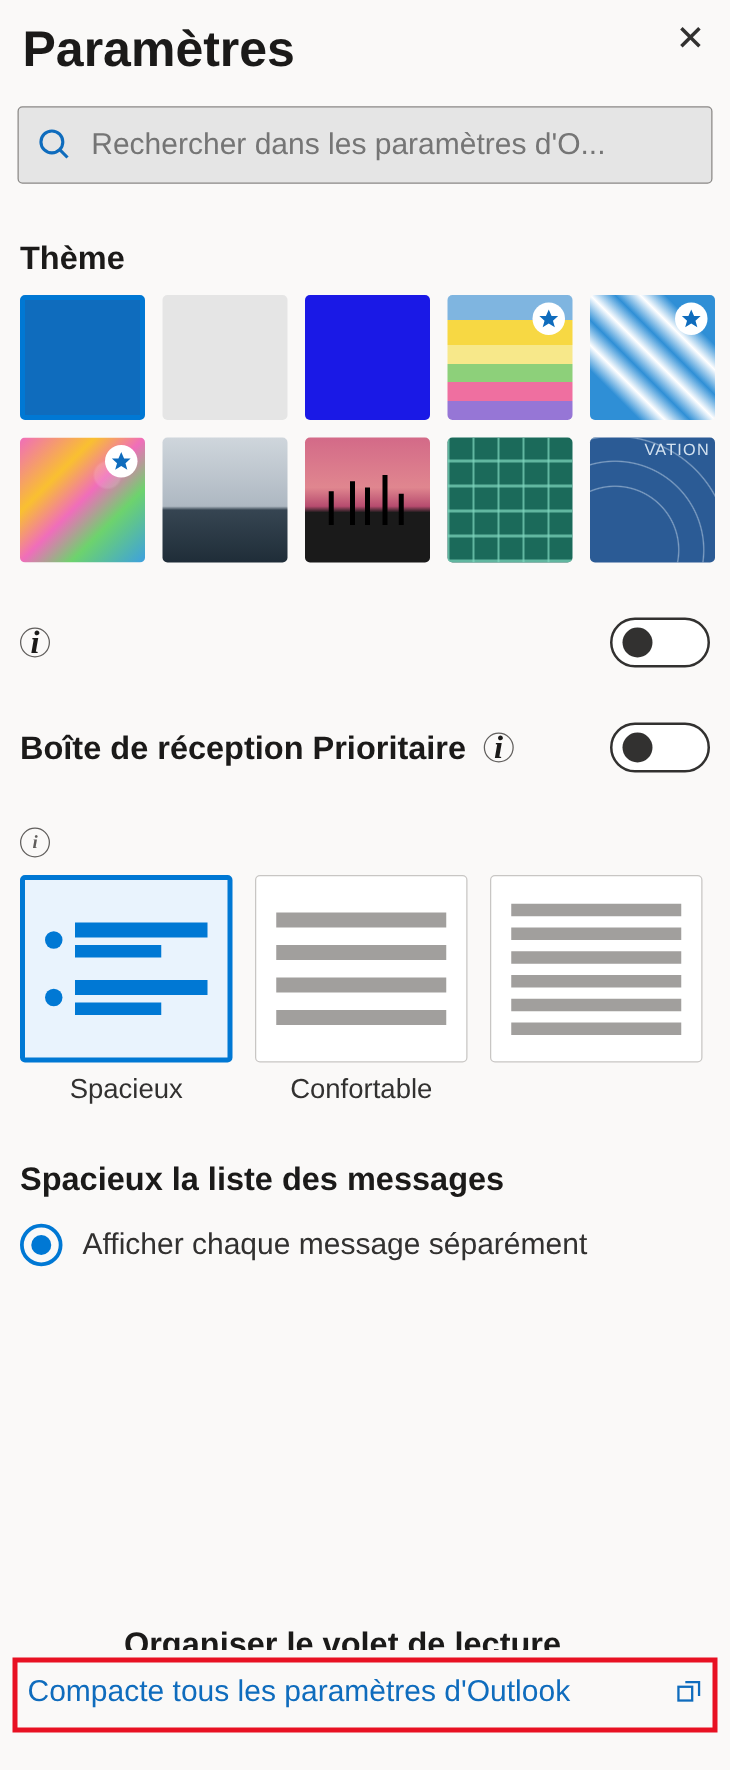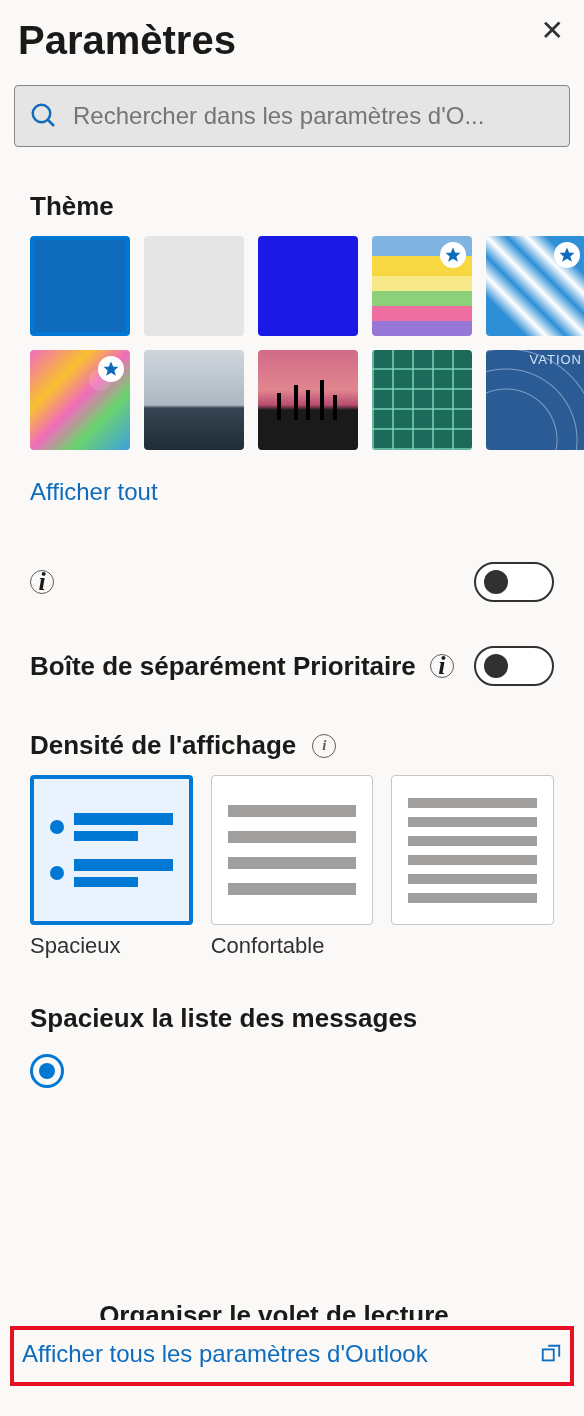--- a/index.html
+++ b/index.html
@@ -49,21 +49,21 @@
     font-size: 24px;
     color: #605e5c;
     margin-left: 14px;
     width: 100%;
     outline: none;
     white-space: nowrap;
     overflow: hidden;
     text-overflow: ellipsis;
   }
 
-  .section { padding: 0 30px; }
+  .section { padding: 0 16px; }
   .section-title {
     font-size: 26px;
     font-weight: 600;
     color: #1b1a19;
     margin-top: 44px;
     margin-bottom: 14px;
   }
 
   
   .theme-grid {
@@ -192,20 +192,21 @@
     top: 6px; left: 8px;
     transition: left .15s;
   }
 
   
   .section-title.with-info { display:flex; align-items:center; gap:16px; }
   .density-row { display:flex; gap:18px; margin-top:6px; }
   .density-card {
     width: 170px;
     cursor: pointer;
+    text-align: center;
   }
   .density-box {
     height: 150px;
     border: 1px solid #c8c6c4;
     border-radius: 4px;
     background: #fff;
     display:flex; flex-direction:column; justify-content:center; align-items:center;
     gap: 18px;
     padding: 0 16px;
   }
@@ -319,39 +320,37 @@
         <svg viewBox="0 0 24 24" fill="#0f6cbd">
             <polygon points="12,2 15,9 22,9 16.5,14 18.5,21 12,17 5.5,21 7.5,14 2,9 9,9"></polygon>
           </svg>
       </div>
     </div>
     <div class="theme-tile t-mountain"></div>
     <div class="theme-tile t-sunset"></div>
     <div class="theme-tile t-circuit"></div>
     <div class="theme-tile t-blueprint"></div>
   </div>
-  <div class="link-show-all">Afficher tout</div>
 
   <div class="toggle-row">
     <div class="label-group">
       <span class="info-icon">i</span>
     </div>
     <div class="toggle"></div>
   </div>
 
   <div class="toggle-row">
     <div class="label-group">
-      <span>Boîte de séparément Prioritaire</span>
+      <span>Boîte de réception Prioritaire</span>
       <span class="info-icon">i</span>
     </div>
     <div class="toggle"></div>
   </div>
 
   <div class="section-title with-info">
-    <span>Densité de l'affichage</span>
     <span class="info-icon">i</span>
   </div>
   <div class="density-row">
     <div class="density-card selected">
       <div class="density-box">
         <div class="sp-line">
             <div class="sp-dot"></div>
             <div class="sp-bars">
               <div class="sp-bar1"></div>
               <div class="sp-bar2"></div>
@@ -389,26 +388,27 @@
             <div class="grey-bar"></div>
         </div>
       </div>
     </div>
   </div>
 
   <div class="section-title">Spacieux la liste des messages</div>
 
   <div class="radio-item">
     <div class="radio selected"></div>
+    <div class="radio-label">Afficher chaque message séparément</div>
   </div>
 </div>
 
 <div class="cutoff-title">Organiser le volet de lecture</div>
 
 <div class="footer-link-wrap">
-  <div class="footer-link">Afficher tous les paramètres d'Outlook</div>
+  <div class="footer-link">Compacte tous les paramètres d'Outlook</div>
   <span class="popout-icon">
     <svg width="22" height="22" viewBox="0 0 24 24" fill="none" stroke="#0f6cbd" stroke-width="2">
       <rect x="3" y="7" width="12" height="12"></rect>
       <polyline points="9,3 21,3 21,15"></polyline>
     </svg>
   </span>
 </div>
 
 </body></html>

